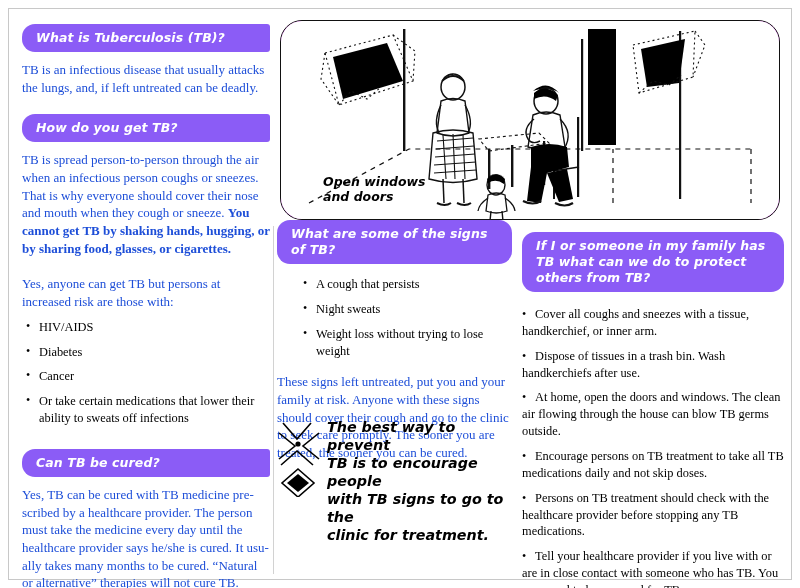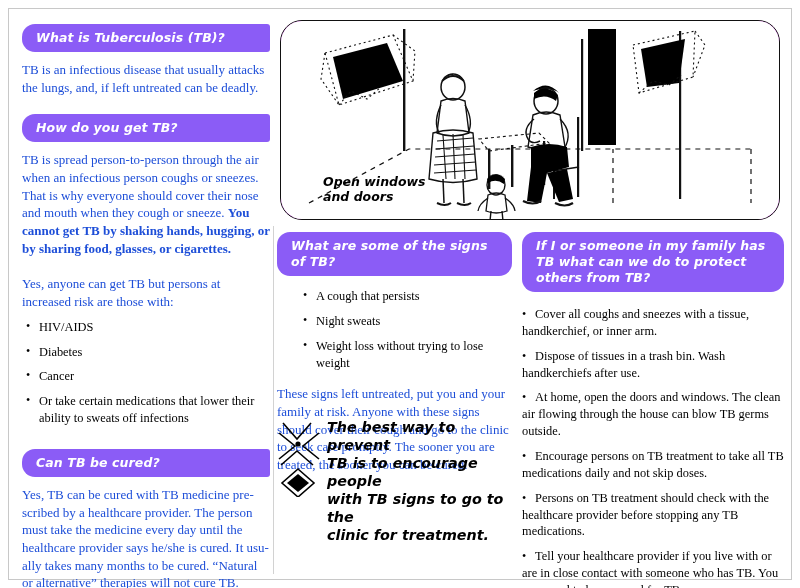--- a/index.html
+++ b/index.html
@@ -87,21 +87,21 @@
   }
 
   
   .col-left{
     position:absolute;
     left:22px; top:24px;
     width:248px;
   }
   .col-mid{
     position:absolute;
-    left:277px; top:232px;
+    left:277px; top:220px;
     width:235px;
   }
   .col-right{
     position:absolute;
     left:522px; top:232px;
     width:262px;
   }
   .divider{
     position:absolute;
     left:273px; top:226px;

